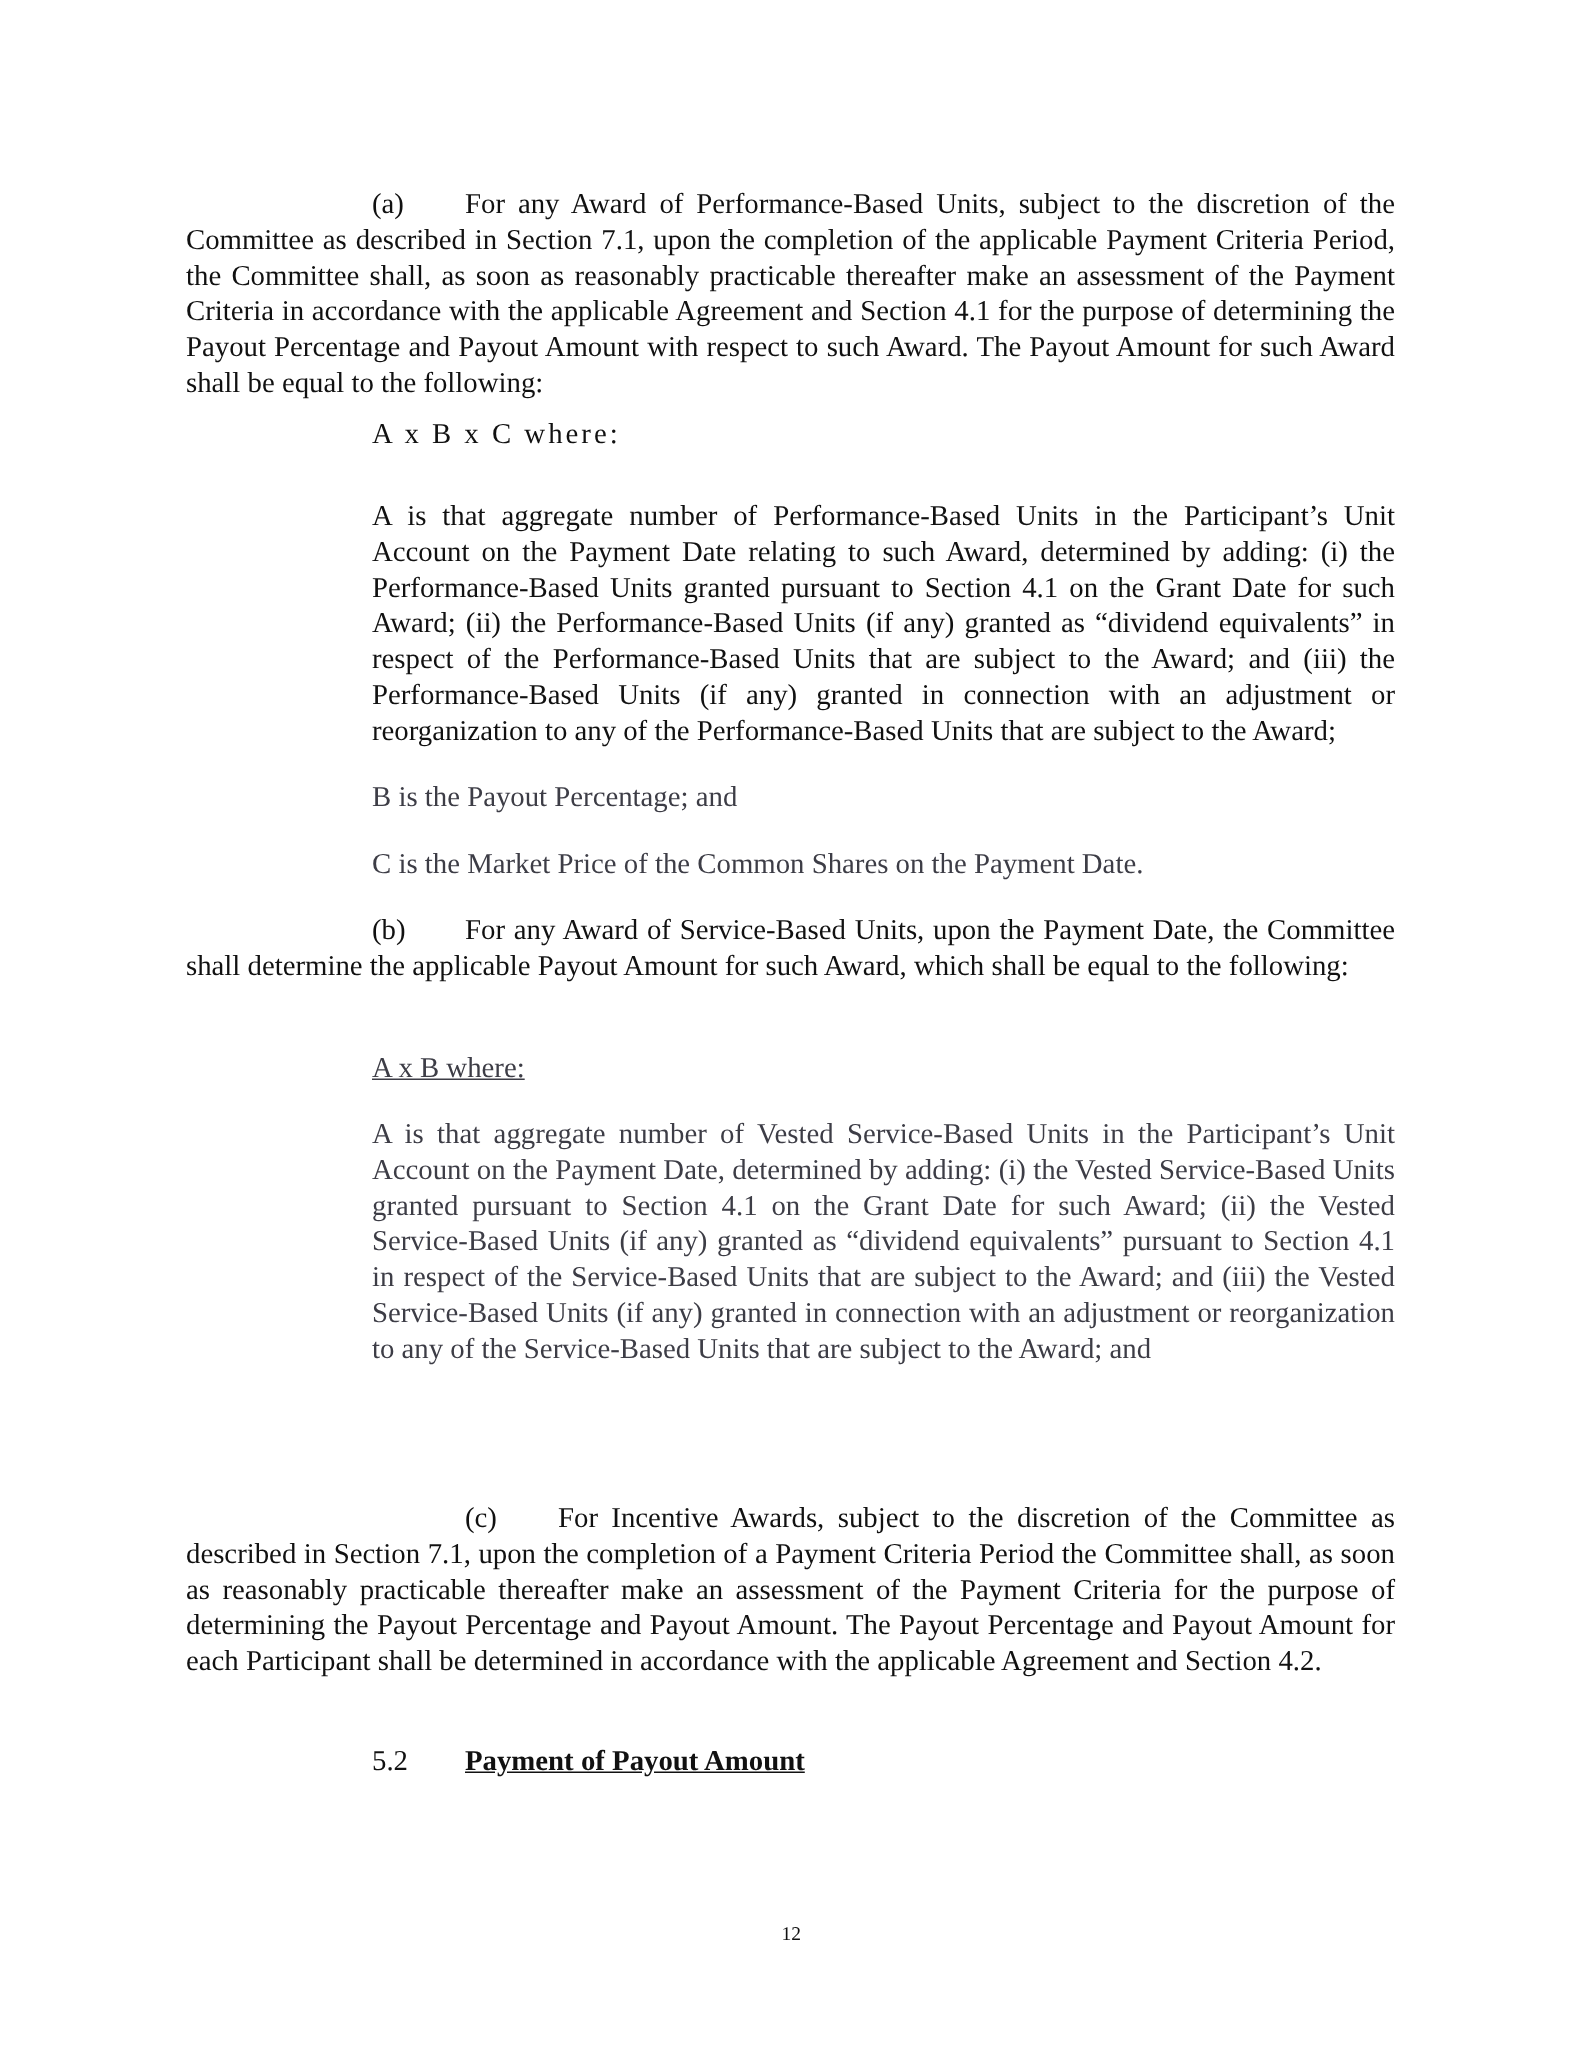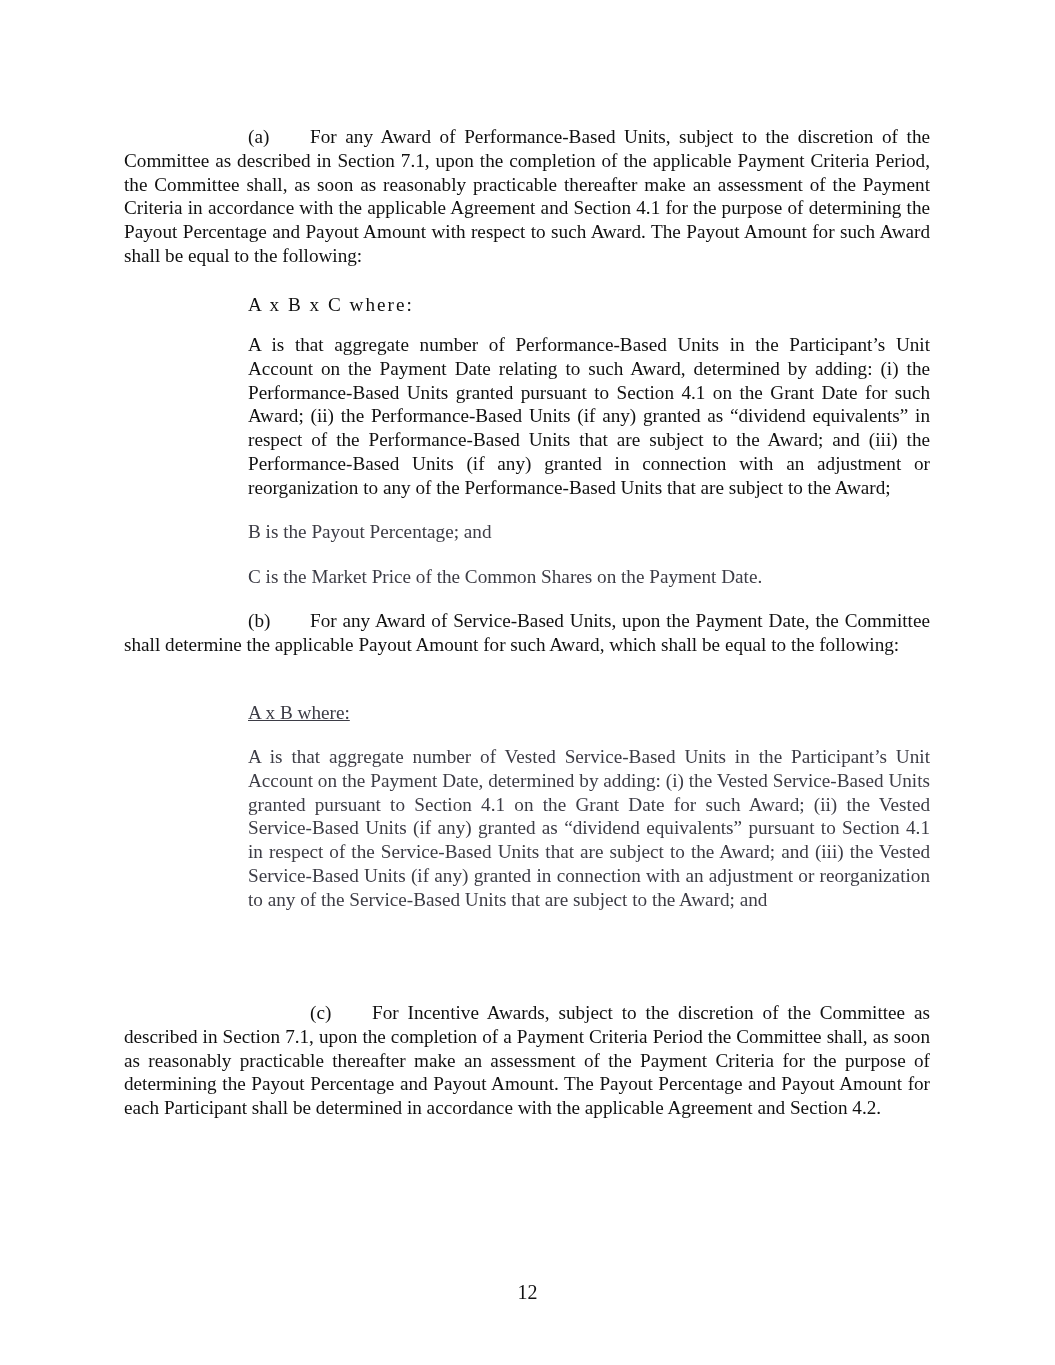--- a/index.html
+++ b/index.html
@@ -65,43 +65,46 @@
     .heading-title {
       font-weight: bold;
       text-decoration: underline;
     }
     .page-number {
       position: absolute;
       left: 0;
       width: 1055px;
       top: 1281px;
       text-align: center;
-      font-size: 20px;
+      font-size: 13px;
     }
   </style>
 </head>
 <body>
 
 <div class="page">
 
   <p class="para" style="top:125px;"><span class="lead">(a)</span><span>For any Award of Performance-Based Units, subject to the discretion of the Committee as described in Section 7.1, upon the completion of the applicable Payment Criteria Period, the Committee shall, as soon as reasonably practicable thereafter make an assessment of the Payment Criteria in accordance with the applicable Agreement and Section 4.1 for the purpose of determining the Payout Percentage and Payout Amount with respect to such Award. The Payout Amount for such Award shall be equal to the following:</span></p>
 
-  <p class="indent-para formula-spaced" style="top:293px;">A x B x C where:</p>
+  <p class="indent-para formula-spaced" style="top:278px;">A x B x C where:</p>
 
   <p class="indent-para" style="top:333px;">A is that aggregate number of Performance-Based Units in the Participant’s Unit Account on the Payment Date relating to such Award, determined by adding: (i) the Performance-Based Units granted pursuant to Section 4.1 on the Grant Date for such Award; (ii) the Performance-Based Units (if any) granted as “dividend equivalents” in respect of the Performance-Based Units that are subject to the Award; and (iii) the Performance-Based Units (if any) granted in connection with an adjustment or reorganization to any of the Performance-Based Units that are subject to the Award;</p>
 
   <p class="indent-para gray" style="top:520px;">B is the Payout Percentage; and</p>
 
   <p class="indent-para gray" style="top:565px;">C is the Market Price of the Common Shares on the Payment Date.</p>
 
   <p class="para" style="top:609px;"><span class="lead">(b)</span><span>For any Award of Service-Based Units, upon the Payment Date, the Committee shall determine the applicable Payout Amount for such Award, which shall be equal to the following:</span></p>
 
   <p class="indent-para gray" style="top:701px;text-decoration:underline;">A x B where:</p>
 
   <p class="indent-para gray" style="top:745px;">A is that aggregate number of Vested Service-Based Units in the Participant’s Unit Account on the Payment Date, determined by adding: (i) the Vested Service-Based Units granted pursuant to Section 4.1 on the Grant Date for such Award; (ii) the Vested Service-Based Units (if any) granted as “dividend equivalents” pursuant to Section 4.1 in respect of the Service-Based Units that are subject to the Award; and (iii) the Vested Service-Based Units (if any) granted in connection with an adjustment or reorganization to any of the Service-Based Units that are subject to the Award; and</p>
 
 
   <p class="para" style="top:1001px;"><span class="lead-c">(c)</span><span>For Incentive Awards, subject to the discretion of the Committee as described in Section 7.1, upon the completion of a Payment Criteria Period the Committee shall, as soon as reasonably practicable thereafter make an assessment of the Payment Criteria for the purpose of determining the Payout Percentage and Payout Amount. The Payout Percentage and Payout Amount for each Participant shall be determined in accordance with the applicable Agreement and Section 4.2.</span></p>
 
+  <div class="heading">
+    <span class="heading-num">5.2</span><span class="heading-title">Payment of Payout Amount</span>
+  </div>
 
   <div class="page-number">12</div>
 
 </div>
 
 </body></html>

